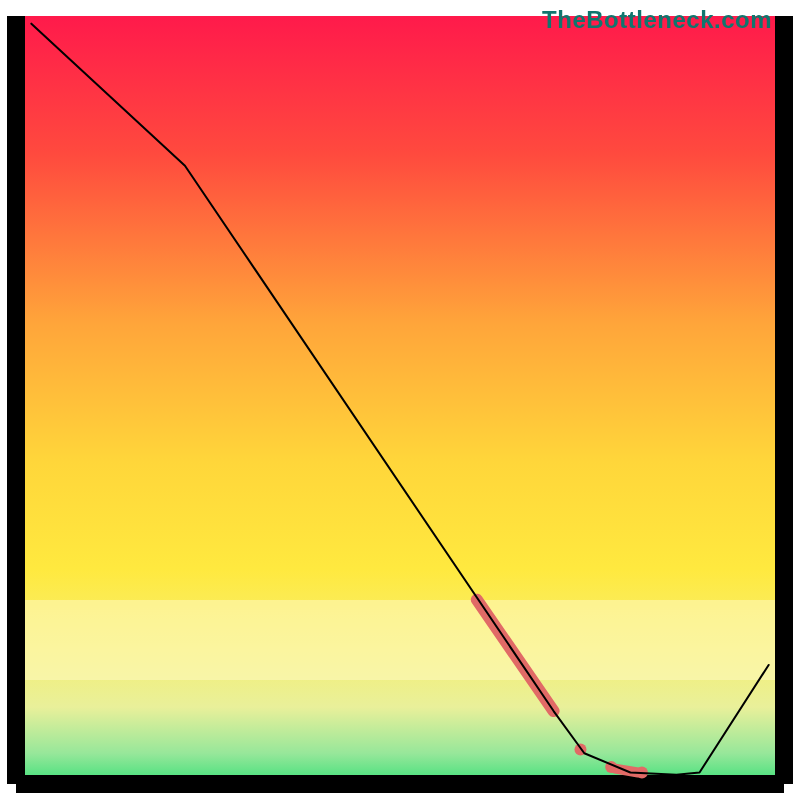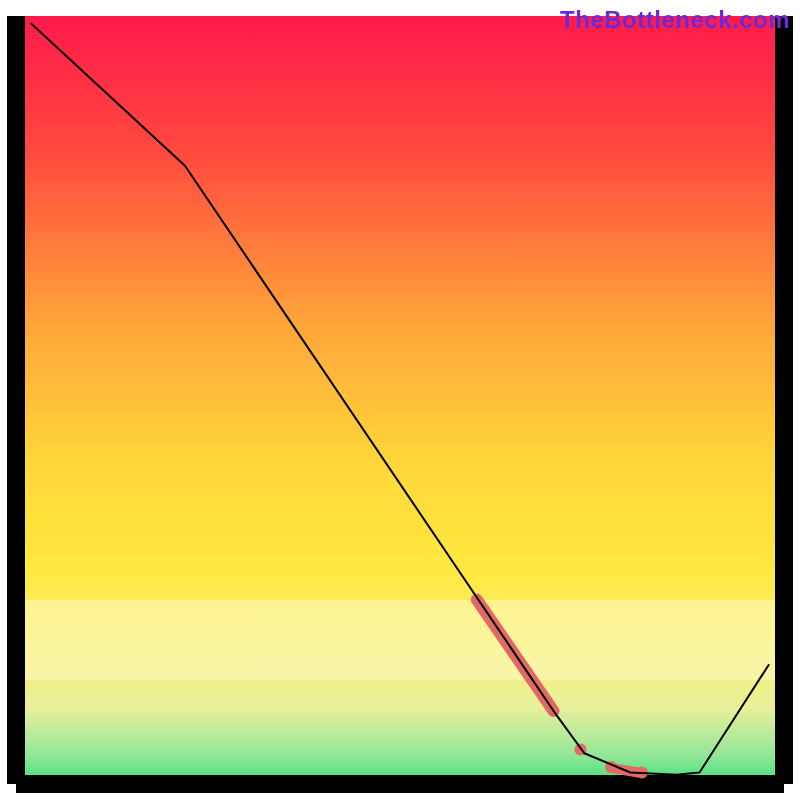--- a/index.html
+++ b/index.html
@@ -12,24 +12,24 @@
     background: #ffffff;
   }
   .chart-wrap {
     position: relative;
     width: 800px;
     height: 800px;
   }
   .attribution {
     position: absolute;
     top: 6px;
-    right: 10px;
+    right: 28px;
     font-size: 24px;
     font-weight: 600;
-    color: #6d28d9;
+    color: #0f766e;
     letter-spacing: 0.5px;
     z-index: 10;
   }
   svg {
     display: block;
   }
 </style>
 </head>
 <body>
 

